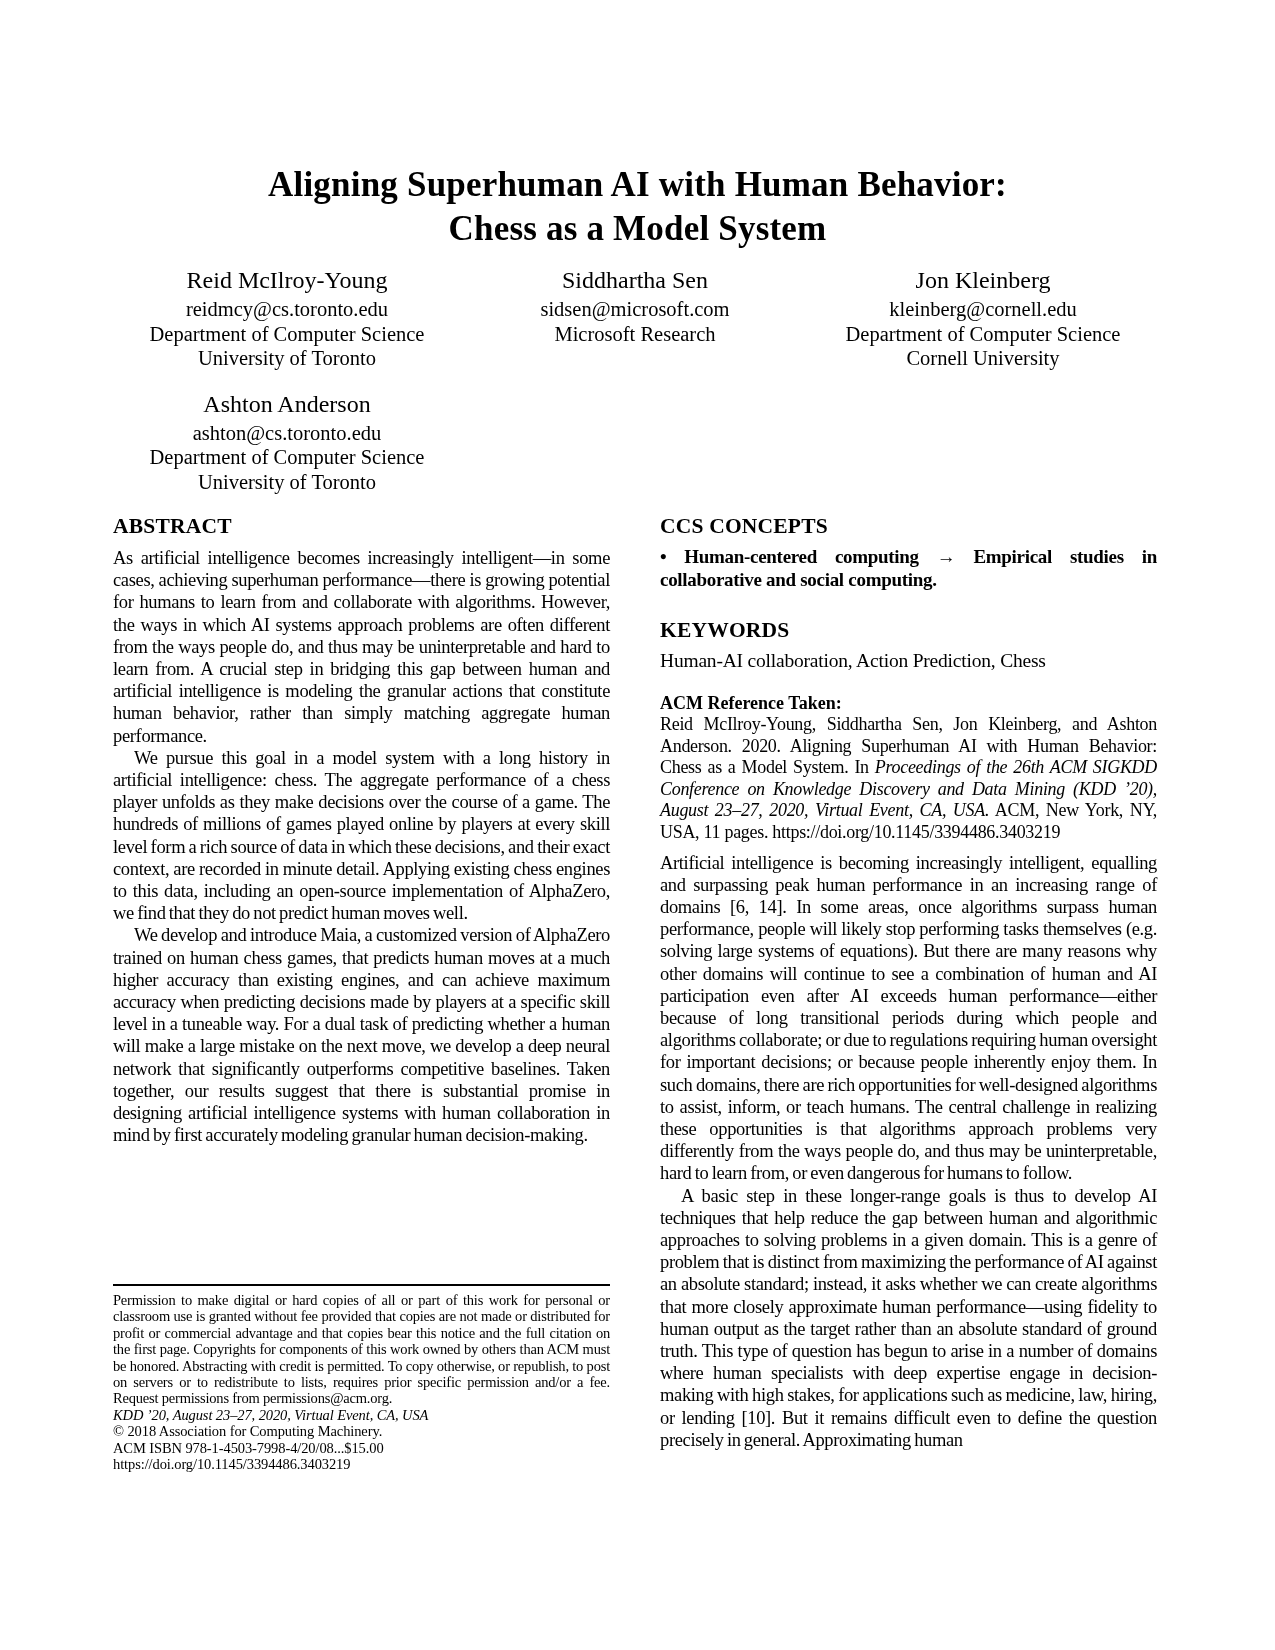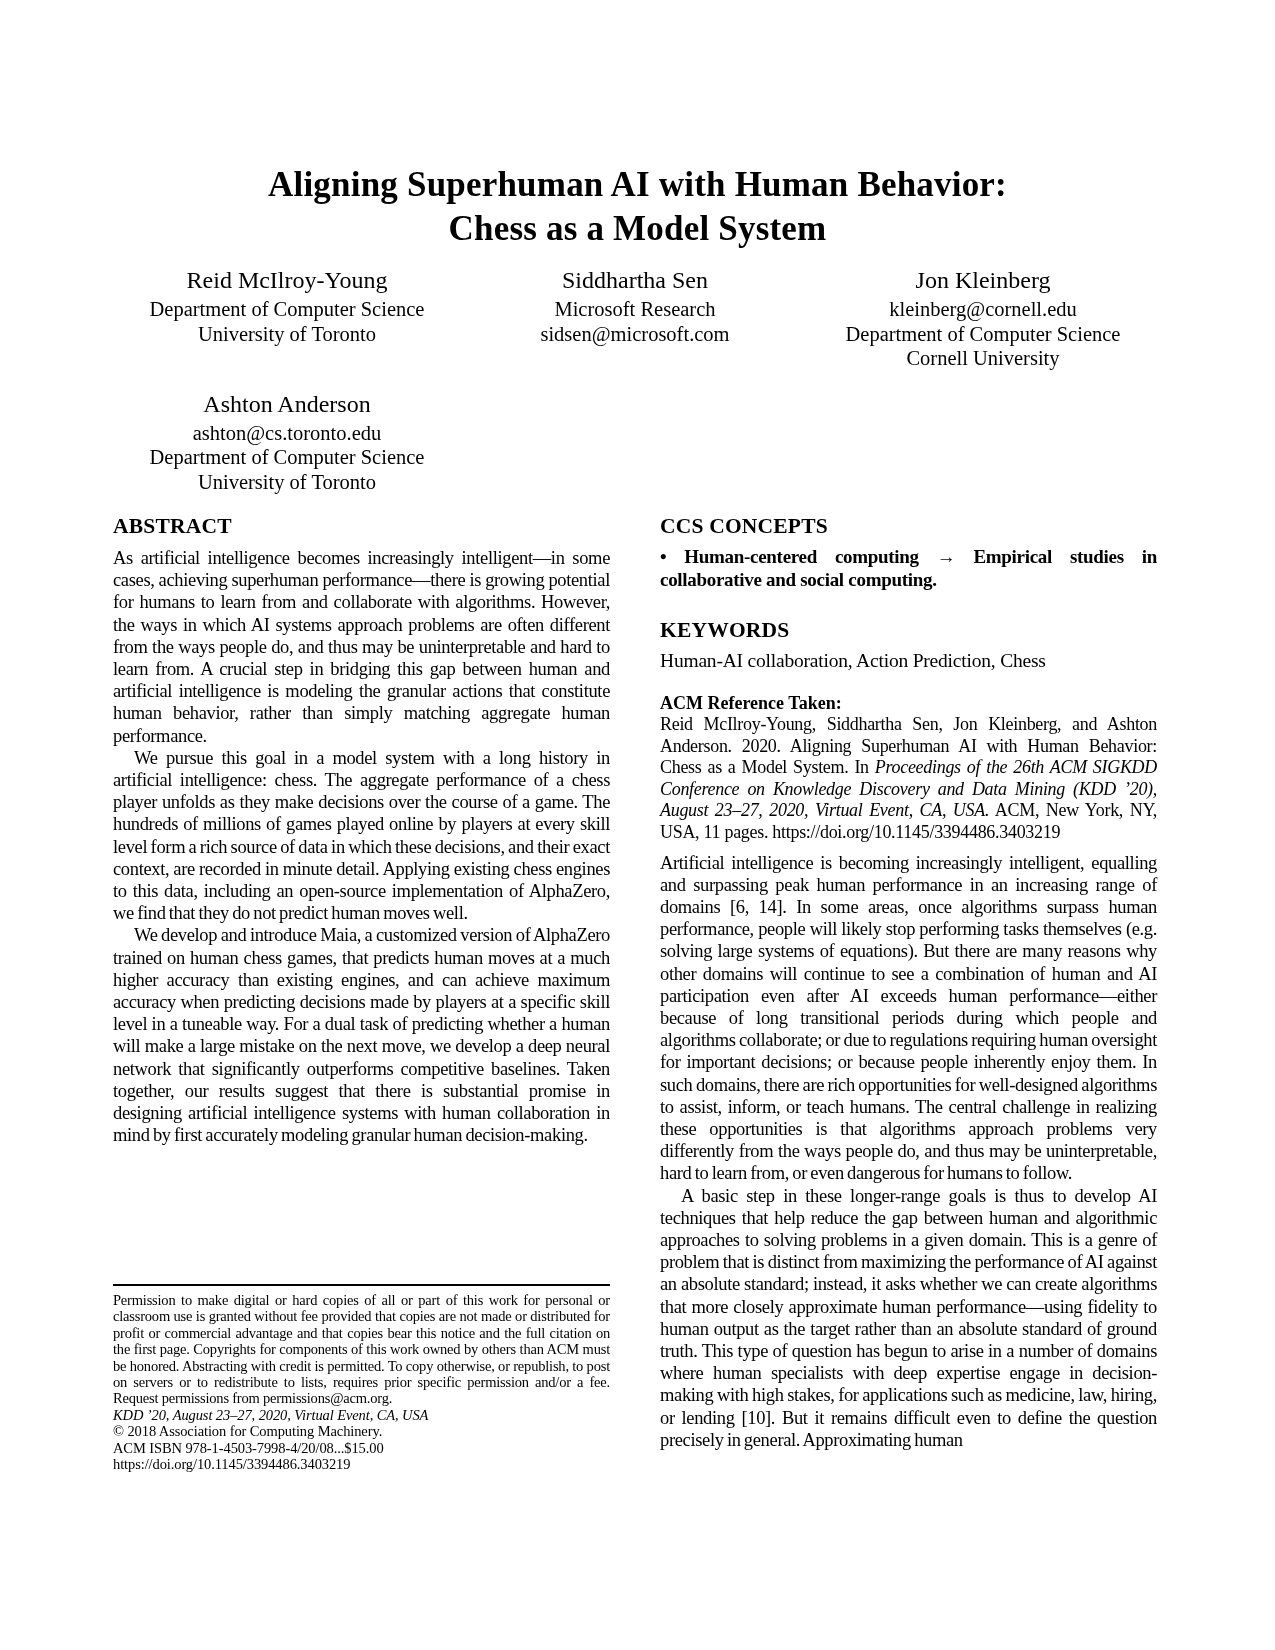--- a/index.html
+++ b/index.html
@@ -124,27 +124,28 @@
 <div class="page">
 
   <h1 class="paper-title">
     <span>Aligning Superhuman AI with Human Behavior:</span><br>
     <span>Chess as a Model System</span>
   </h1>
 
   <div class="authors-grid">
     <div class="author-block">
       <div class="author-name">Reid McIlroy-Young</div>
+      <div class="author-line">reidmcy@cs.toronto.edu</div>
       <div class="author-line">Department of Computer Science</div>
       <div class="author-line">University of Toronto</div>
     </div>
     <div class="author-block">
       <div class="author-name">Siddhartha Sen</div>
+      <div class="author-line">sidsen@microsoft.com</div>
       <div class="author-line">Microsoft Research</div>
-      <div class="author-line">sidsen@microsoft.com</div>
       <div class="author-line"></div>
     </div>
     <div class="author-block">
       <div class="author-name">Jon Kleinberg</div>
       <div class="author-line">kleinberg@cornell.edu</div>
       <div class="author-line">Department of Computer Science</div>
       <div class="author-line">Cornell University</div>
     </div>
     <div class="author-block">
       <div class="author-name">Ashton Anderson</div>

